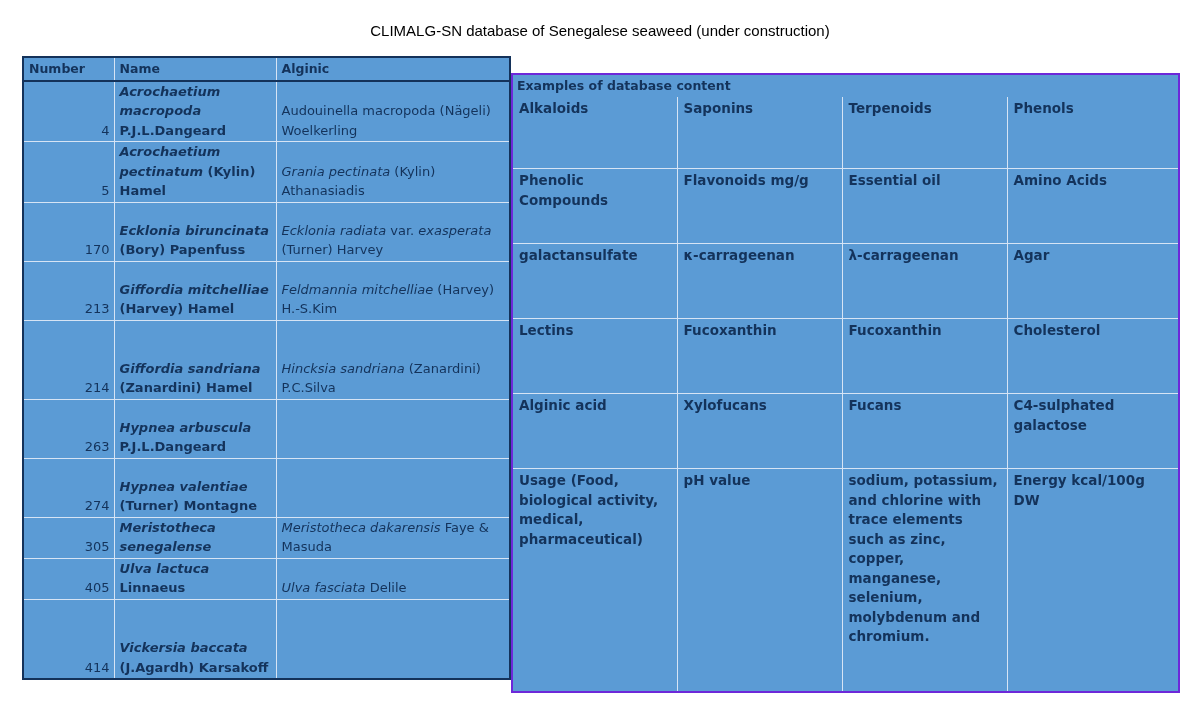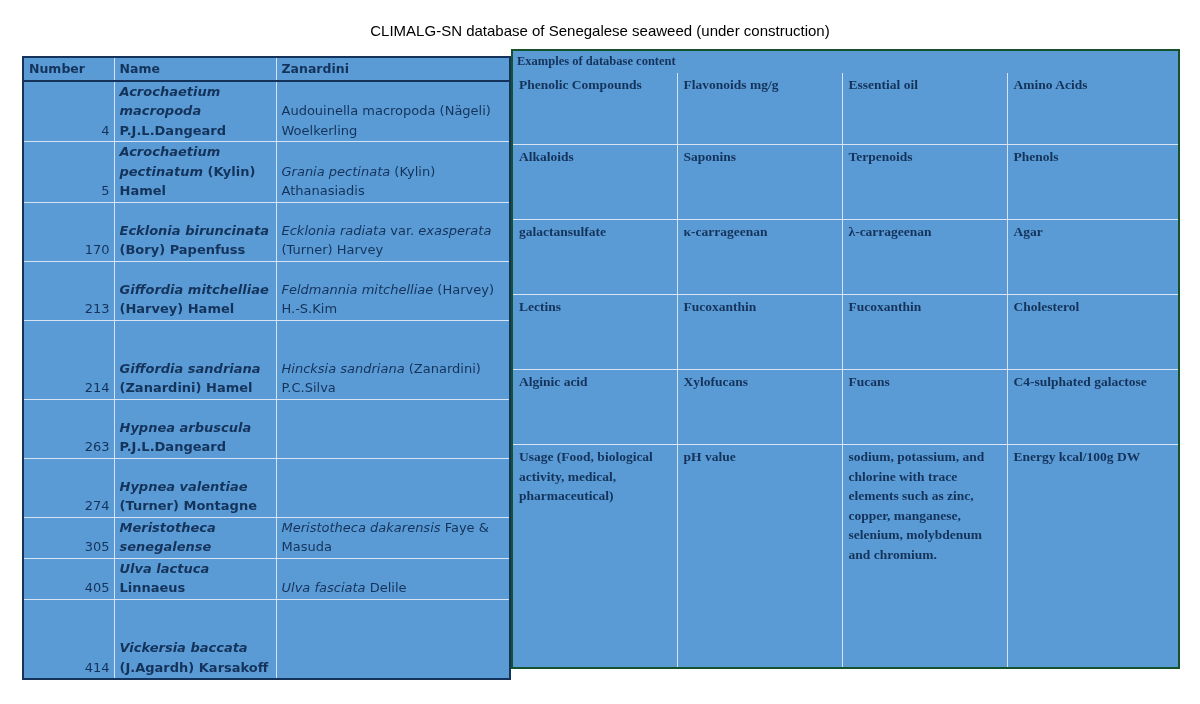--- a/index.html
+++ b/index.html
@@ -36,22 +36,22 @@
   table.species tbody tr:nth-child(4){height:59px;}
   table.species tbody tr:nth-child(5){height:79px;}
   table.species tbody tr:nth-child(6){height:59px;}
   table.species tbody tr:nth-child(7){height:59px;}
   table.species tbody tr:nth-child(8){height:41px;}
   table.species tbody tr:nth-child(9){height:40px;}
   table.species tbody tr:nth-child(10){height:80px;}
 
   
   table.content{
-    position:absolute;left:511px;top:49px;width:667px;
-    border:2px solid #14532d;font-size:13.5px;font-weight:bold;line-height:19.5px;font-family:Liberation Serif, serif;
+    position:absolute;left:511px;top:73px;width:667px;
+    border:2px solid #6d28d9;font-size:13.5px;font-weight:bold;line-height:19.5px;
   }
   table.content th.caption{
     text-align:left;font-size:12.5px;padding:1px 4px;height:18px;
     border:none;vertical-align:middle;
   }
   table.content tbody td{
     border:1px solid #d6e4f5;padding:2px 6px;vertical-align:top;
   }
   table.content tbody tr:first-child td{border-top:none;}
   table.content tbody tr:nth-child(1){height:72px;}
@@ -69,21 +69,21 @@
 <table class="species">
   <colgroup>
     <col style="width:91px">
       <col style="width:162px">
       <col style="width:234px">
   </colgroup>
   <thead>
     <tr>
       <th>Number</th>
       <th>Name</th>
-      <th>Zanardini</th>
+      <th>Alginic</th>
     </tr>
   </thead>
   <tbody>
       <tr>
         <td class="num">4</td>
         <td class="name"><i>Acrochaetium macropoda</i><span> P.J.L.Dangeard</span></td>
         <td class="syn"><span>Audouinella macropoda (Nägeli) Woelkerling</span></td>
       </tr>
       <tr>
         <td class="num">5</td>
@@ -140,30 +140,30 @@
       <col style="width:165px">
       <col style="width:172px">
   </colgroup>
   <thead>
     <tr>
       <th class="caption" colspan="4">Examples of database content</th>
     </tr>
   </thead>
   <tbody>
       <tr>
+        <td>Alkaloids</td>
+        <td>Saponins</td>
+        <td>Terpenoids</td>
+        <td>Phenols</td>
+      </tr>
+      <tr>
         <td>Phenolic Compounds</td>
         <td>Flavonoids mg/g</td>
         <td>Essential oil</td>
         <td>Amino Acids</td>
-      </tr>
-      <tr>
-        <td>Alkaloids</td>
-        <td>Saponins</td>
-        <td>Terpenoids</td>
-        <td>Phenols</td>
       </tr>
       <tr>
         <td>galactansulfate</td>
         <td>κ-carrageenan</td>
         <td>λ-carrageenan</td>
         <td>Agar</td>
       </tr>
       <tr>
         <td>Lectins</td>
         <td>Fucoxanthin</td>

